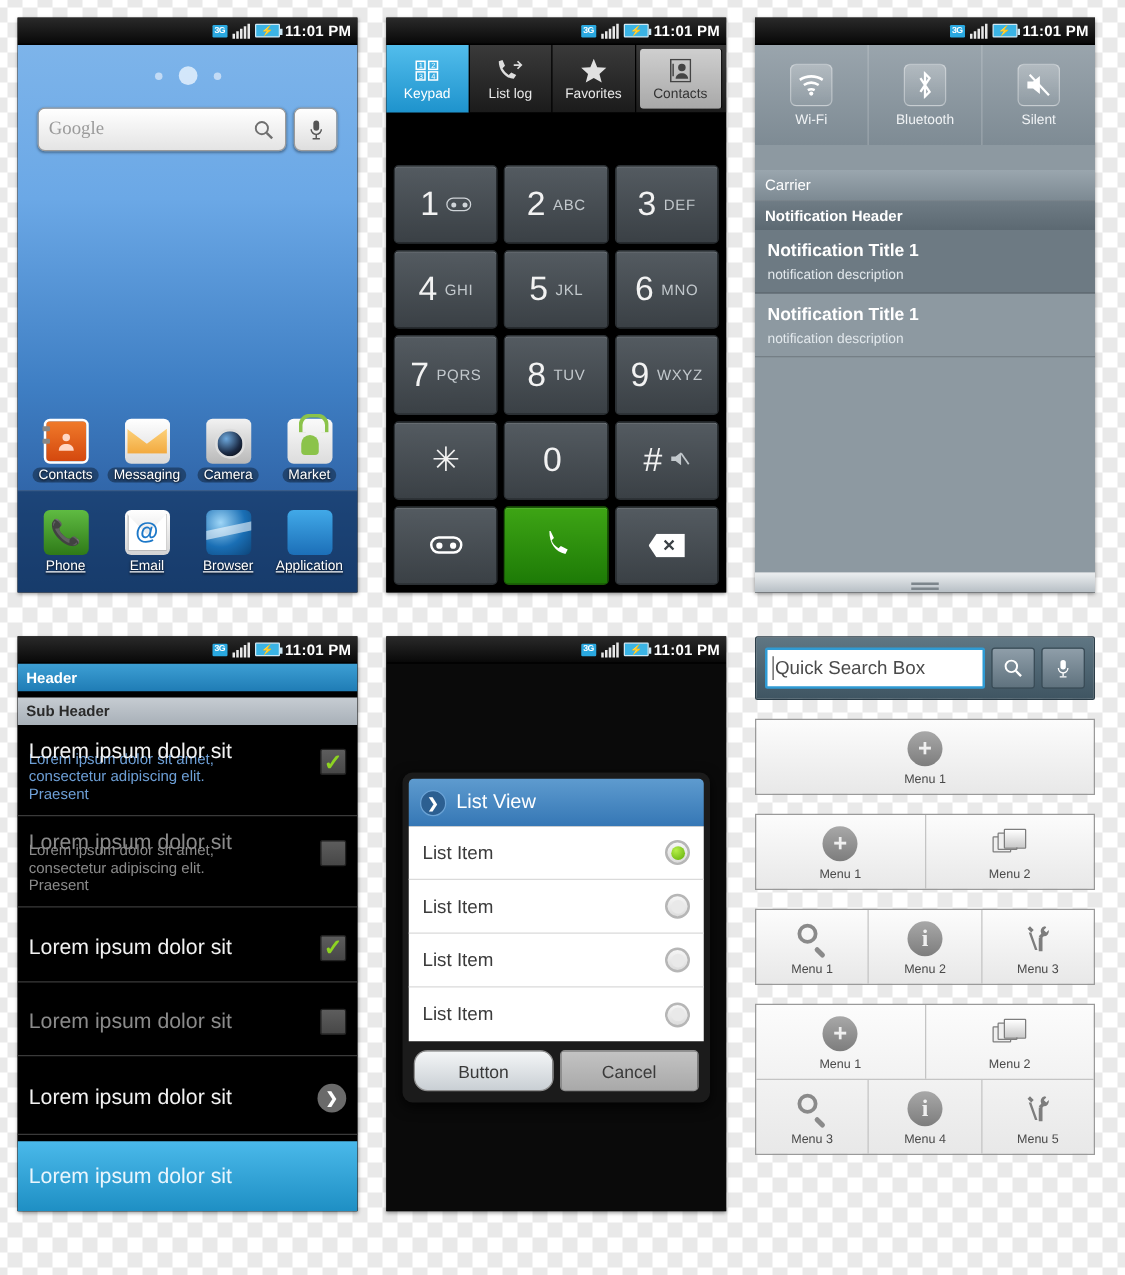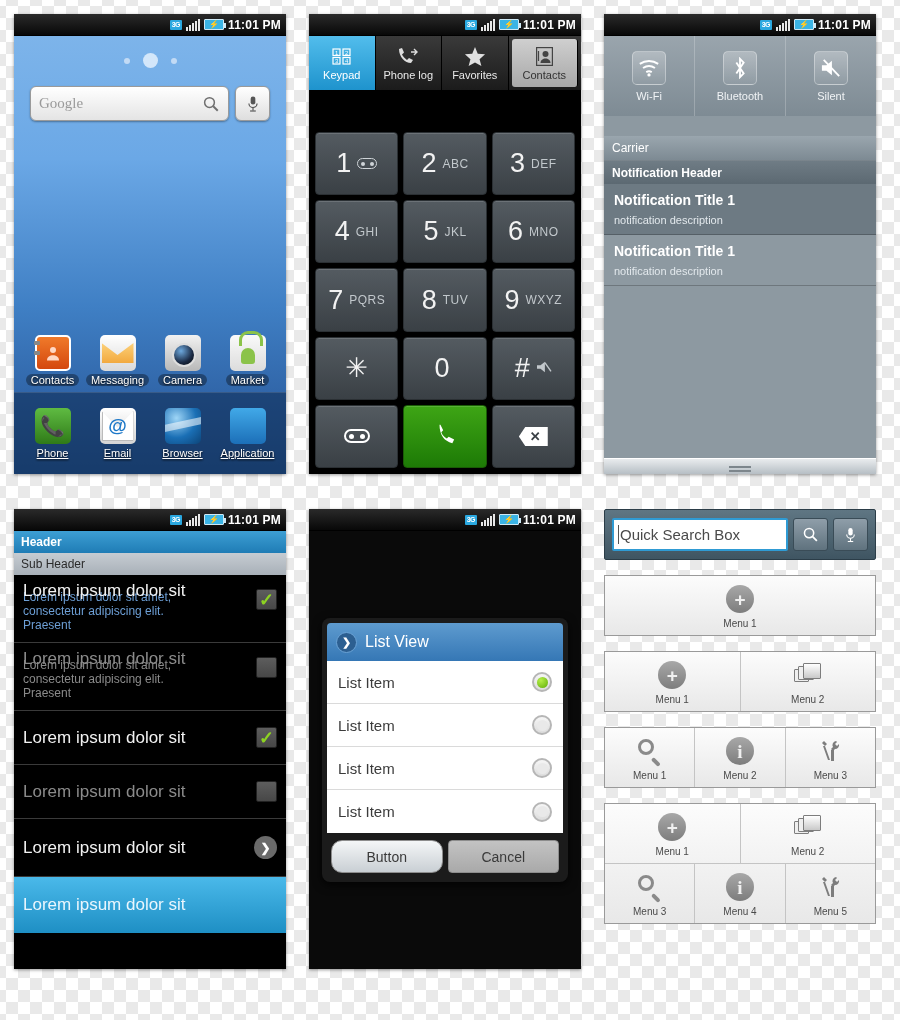--- a/index.html
+++ b/index.html
@@ -146,24 +146,24 @@
   .np-item { padding:8px 10px; border-bottom:1px solid rgba(0,0,0,.22); }
   .np-item.a { background:#6d7a83; }
   .np-item.b { background:#8d99a1; }
   .np-item .t { color:#fff; font-size:14px; font-weight:bold; }
   .np-item .d { color:#e2e8ec; font-size:11px; margin-top:6px; }
   .np-fill { flex:1; background:#8d99a1; }
   .np-handle { height:16px; background: linear-gradient(#e9ecee,#b6bec4); display:flex; align-items:center; justify-content:center; border-top:1px solid #fff; }
   .np-handle i { width:22px; height:2px; background:#7d868c; display:block; box-shadow: 0 4px 0 #7d868c; }
 
   
-  .ls-body { height:438px; background:#000; display:flex; flex-direction:column; }
+  .ls-body { height:438px; background:#000; display:flex; flex-direction:column;justify-content:space-between; }
   .ls-header { height:22px; background: linear-gradient(#3d9fd4,#1f7cb5); color:#fff; font-size:12px; font-weight:bold;
                display:flex; align-items:center; padding-left:7px; }
-  .ls-sub { height:22px; background: linear-gradient(#c6ccd2,#a8b0b8); color:#2a2a2a; font-size:12px; font-weight:normal;
+  .ls-sub { height:22px; background: linear-gradient(#c6ccd2,#a8b0b8); color:#2a2a2a; font-size:12px; font-weight:bold;
             display:flex; align-items:center; padding-left:7px; }
   .ls-row { display:flex; align-items:center; justify-content:space-between; padding: 6px 9px;
             border-bottom:1px solid #3a3a3a; position:relative; }
   .ls-row .maintext { color:#f2f2f2; font-size:17px; font-weight:300; position:relative; z-index:2; }
   .ls-row .stack { position:relative; }
   .ls-row .subtext { position:absolute; top:9px; left:0; color:#6d9fd6; font-size:12px; line-height:14px; white-space:nowrap; }
   .ls-row.dim .maintext { color:#8b8b8b; }
   .ls-row.dim .subtext { color:#8b8b8b; }
   .cb { width:21px; height:21px; border-radius:2px; background: linear-gradient(#5d5d5d,#474747);
         border:1px solid #222; display:flex; align-items:center; justify-content:center; flex:none; }
@@ -349,21 +349,21 @@
           </span>
           <span>Keypad</span>
         </div>
         <div class="dial-tab">
           <span class="ticon">
             <svg width="22" height="18" viewBox="0 0 22 18">
                 <path d="M2 2c0 8 6 14 12 14l2-3-4-2-2 2c-2-1.5-4-3.5-5-5.5l2-2L5 1z" fill="#ddd"></path>
                 <path d="M14 5h6M17 2l3 3-3 3" fill="none" stroke="#ddd" stroke-width="1.4"></path>
               </svg>
           </span>
-          <span>Phone log</span>
+          <span>List log</span>
         </div>
         <div class="dial-tab">
           <span class="ticon">
             <svg width="22" height="21" viewBox="0 0 24 23">
                 <polygon points="12,1 15,8.5 23,9 17,14.5 19,22 12,18 5,22 7,14.5 1,9 9,8.5" fill="#e0e0e0"></polygon>
               </svg>
           </span>
           <span>Favorites</span>
         </div>
         <div class="dial-tab raised">

